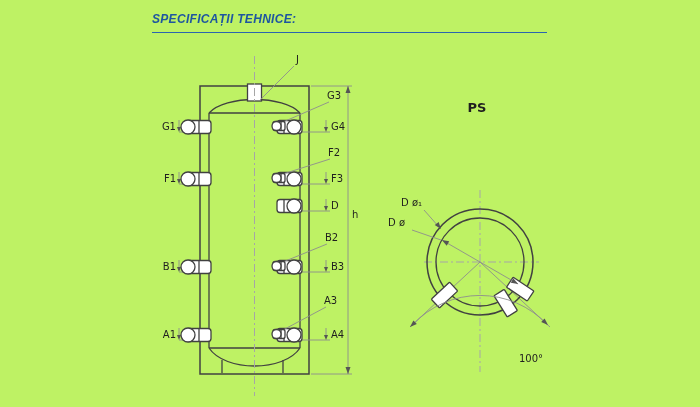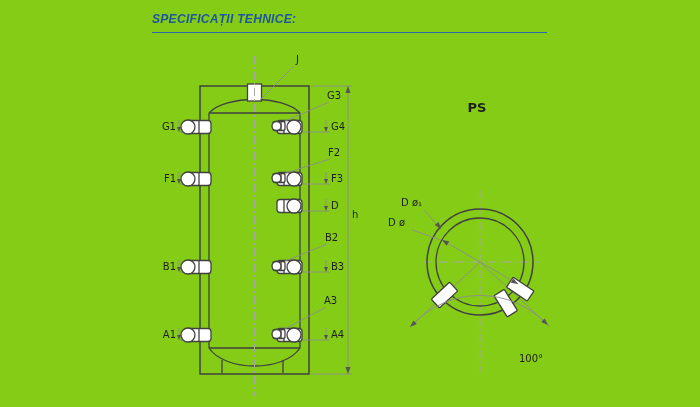--- a/index.html
+++ b/index.html
@@ -1,20 +1,20 @@
 <!DOCTYPE html>
 <html><head>
 <meta charset="utf-8">
 <style>
   html, body { margin: 0; padding: 0; background: #ffffff; }
   #canvas {
     position: relative;
     width: 700px;
     height: 407px;
-    background: #84cc16;
+    background: #bef264;
     font-family: "DejaVu Sans", sans-serif;
     overflow: hidden;
   }
   .doc-title {
     position: absolute;
     left: 152px;
     top: 12px;
     font-family: "Liberation Sans", sans-serif;
     font-size: 12px;
     font-weight: bold;

